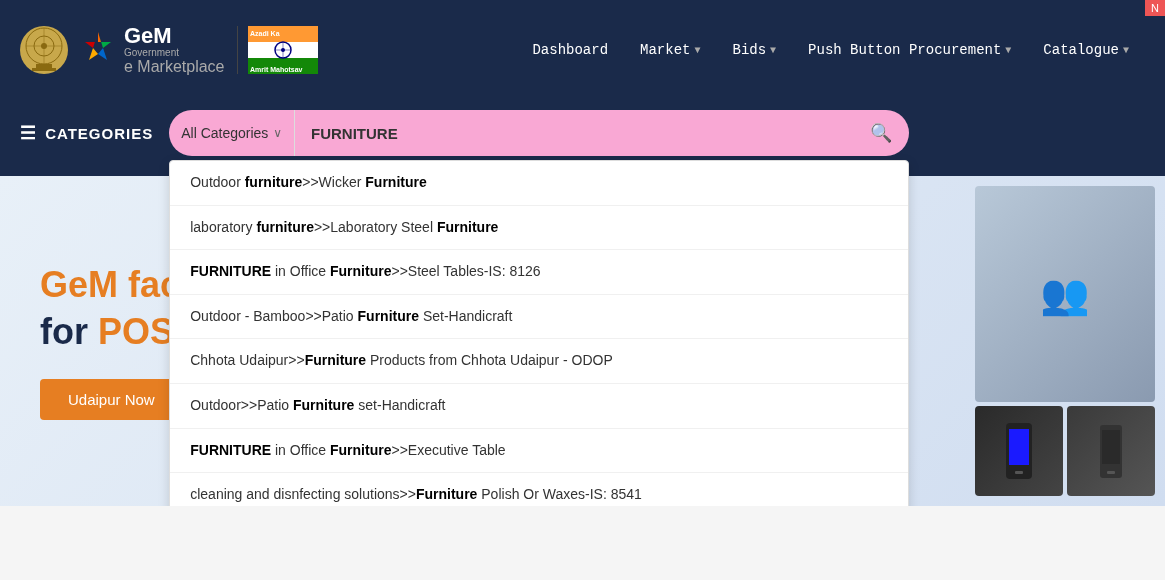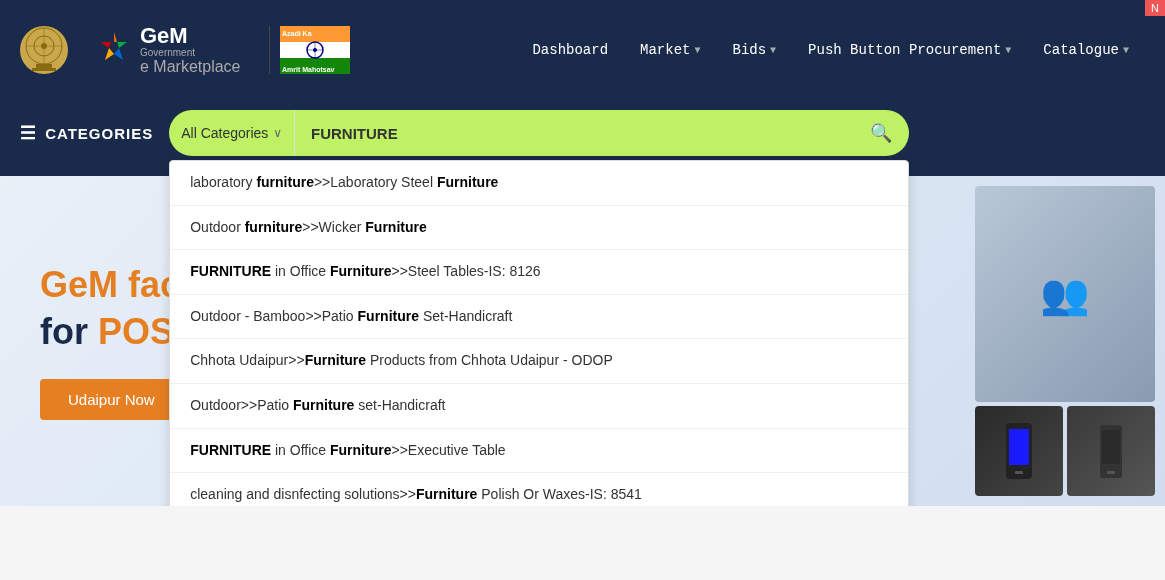--- a/index.html
+++ b/index.html
@@ -10,21 +10,21 @@
       background: #1a2a4a;
       height: 100px;
       display: flex;
       align-items: center;
       padding: 0 20px;
       position: relative;
     }
     .logo-area {
       display: flex;
       align-items: center;
-      gap: 24px;
+      gap: 8px;
       flex-shrink: 0;
     }
     .emblem {
       width: 48px; height: 48px;
       background: #c8a84b;
       border-radius: 50%;
       display: flex; align-items: center; justify-content: center;
       font-size: 20px;
     }
     .gem-logo {
@@ -89,21 +89,21 @@
     }
     .hamburger { font-size: 18px; }
     .search-container {
       position: relative;
       flex: 1;
       max-width: 740px;
     }
     .search-box {
       display: flex;
       align-items: center;
-      background: #bef264;
+      background: #f9a8d4;
       border-radius: 25px;
       overflow: visible;
       height: 46px;
       width: 100%;
     }
     .category-select-wrapper {
       display: flex;
       align-items: center;
       padding: 0 12px;
       border-right: 1px solid #ddd;
@@ -336,24 +336,24 @@
       </div>
       <input class="search-input" type="text" value="FURNITURE" placeholder="FURNITURE" style="">
       <button class="search-btn">
         <span>🔍</span>
       </button>
     </div>
 
     <div class="autocomplete-dropdown">
 
       <div class="dropdown-item">
+        Outdoor <b>furniture</b>&gt;&gt;Wicker <b>Furniture</b>
+      </div>
+      <div class="dropdown-item">
         laboratory <b>furniture</b>&gt;&gt;Laboratory Steel <b>Furniture</b>
-      </div>
-      <div class="dropdown-item">
-        Outdoor <b>furniture</b>&gt;&gt;Wicker <b>Furniture</b>
       </div>
       <div class="dropdown-item">
         <b>FURNITURE</b> in Office <b>Furniture</b>&gt;&gt;Steel Tables-IS: 8126
       </div>
       <div class="dropdown-item">
         Outdoor - Bamboo&gt;&gt;Patio <b>Furniture</b> Set-Handicraft
       </div>
       <div class="dropdown-item">
         Chhota Udaipur&gt;&gt;<b>Furniture</b> Products from Chhota Udaipur - ODOP
       </div>

